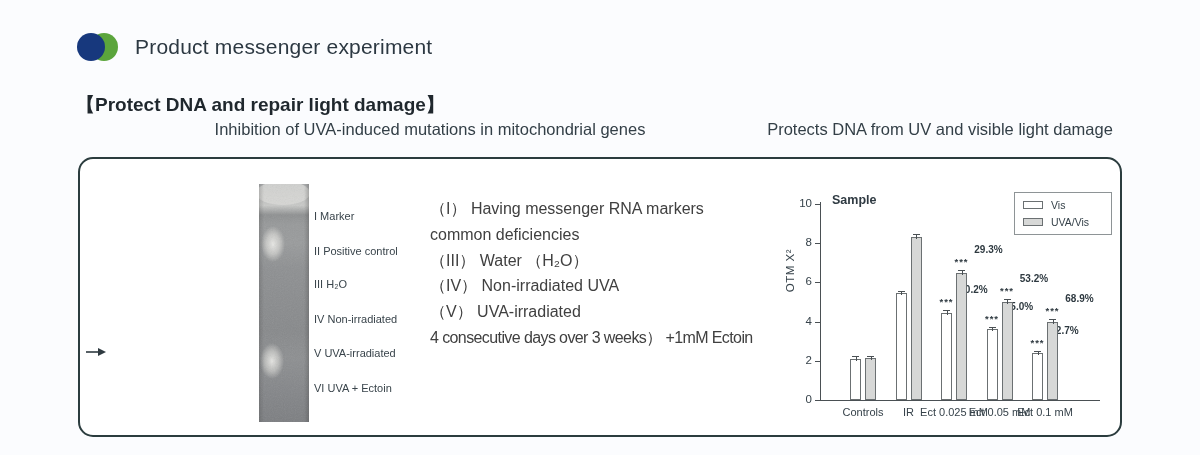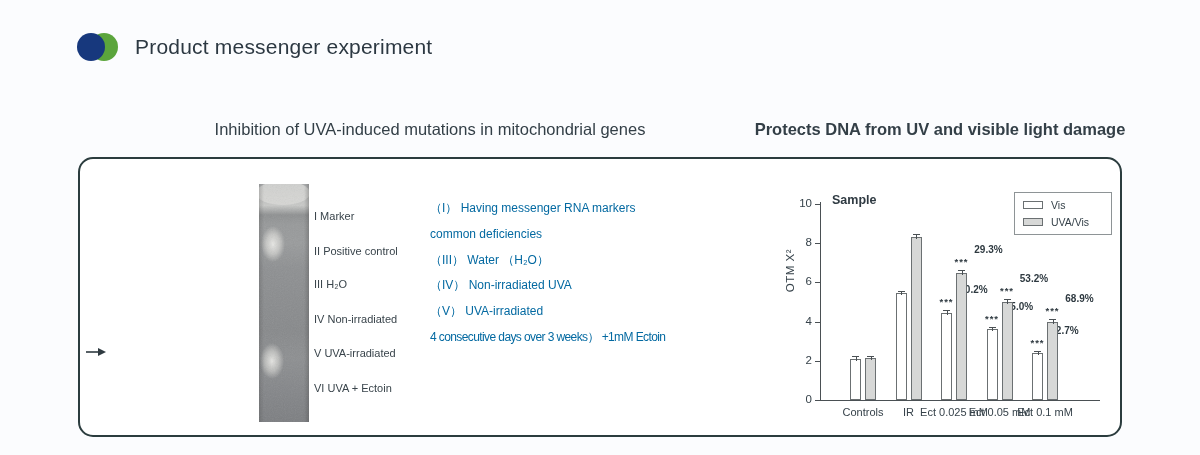--- a/index.html
+++ b/index.html
@@ -11,37 +11,37 @@
   .dual-icon{position:relative;width:42px;height:28px;display:inline-block;}
   .dual-icon .circ{position:absolute;top:0;width:28px;height:28px;border-radius:50%;}
   .dual-icon .green{left:13px;background:#5ba53c;}
   .dual-icon .blue{left:0;background:#17387d;z-index:2;}
   .header-title{font-size:21px;font-weight:500;color:#2c3842;letter-spacing:.2px;}
 
   .section-title{position:absolute;left:76px;top:92px;font-size:19px;font-weight:700;color:#1f272d;}
 
   .subtitle{position:absolute;top:120px;font-size:16.5px;font-weight:500;color:#333f47;text-align:center;}
   .subtitle.left{left:170px;width:520px;}
-  .subtitle.right{left:740px;width:400px;font-weight:bold;}
+  .subtitle.right{left:740px;width:400px;}
 
   
   .panel{position:absolute;left:78px;top:157px;width:1044px;height:280px;background:#ffffff;
          border:2px solid #2b3c3e;border-radius:15px;box-sizing:border-box;}
 
   
   .pointer-row{position:absolute;left:6px;top:188px;display:flex;align-items:center;gap:5px;
                font-size:13.5px;color:#2f3a40;white-space:nowrap;}
 
   
   .gel{position:absolute;left:179px;top:25px;}
 
   .lane-label{position:absolute;left:234px;font-size:11px;color:#39444b;white-space:nowrap;}
 
-  .explanation{position:absolute;left:350px;top:37px;width:352px;font-size:12px;
-               line-height:25.8px;color:#0369a1;}
+  .explanation{position:absolute;left:350px;top:37px;width:352px;font-size:16px;
+               line-height:25.8px;color:#404040;}
   .explanation .cond{letter-spacing:-0.3px;}
   .explanation .cond2{letter-spacing:-0.6px;}
 
   
   .chart{position:absolute;left:690px;top:20px;width:350px;height:255px;font-family:"Liberation Sans",sans-serif;}
   .chart-ylabel{position:absolute;left:14px;top:70px;writing-mode:vertical-rl;transform:rotate(180deg);
                 font-size:11.5px;color:#36424a;letter-spacing:.5px;}
   .chart-title{position:absolute;left:62px;top:14px;font-size:12.5px;font-weight:600;color:#2f3a42;}
   .axis-line{position:absolute;background:#4a5054;}
   .ytick-label{position:absolute;left:2px;width:40px;text-align:right;font-size:11.5px;color:#36424a;}
@@ -63,20 +63,21 @@
 <div class="page">
 
   <div class="header">
     <span class="dual-icon">
       <span class="circ green"></span>
       <span class="circ blue"></span>
     </span>
     <span class="header-title">Product messenger experiment</span>
   </div>
 
+  <div class="section-title">【Protect DNA and repair light damage】</div>
 
   <div class="subtitle left">Inhibition of UVA-induced mutations in mitochondrial genes</div>
   <div class="subtitle right">Protects DNA from UV and visible light damage</div>
 
   <div class="panel">
 
     <div class="pointer-row">
       <svg width="20" height="10">
         <line x1="0" y1="5" x2="13" y2="5" stroke="#2f3a40" stroke-width="1.6"></line>
         <polygon points="12,1 20,5 12,9" fill="#2f3a40"></polygon>

